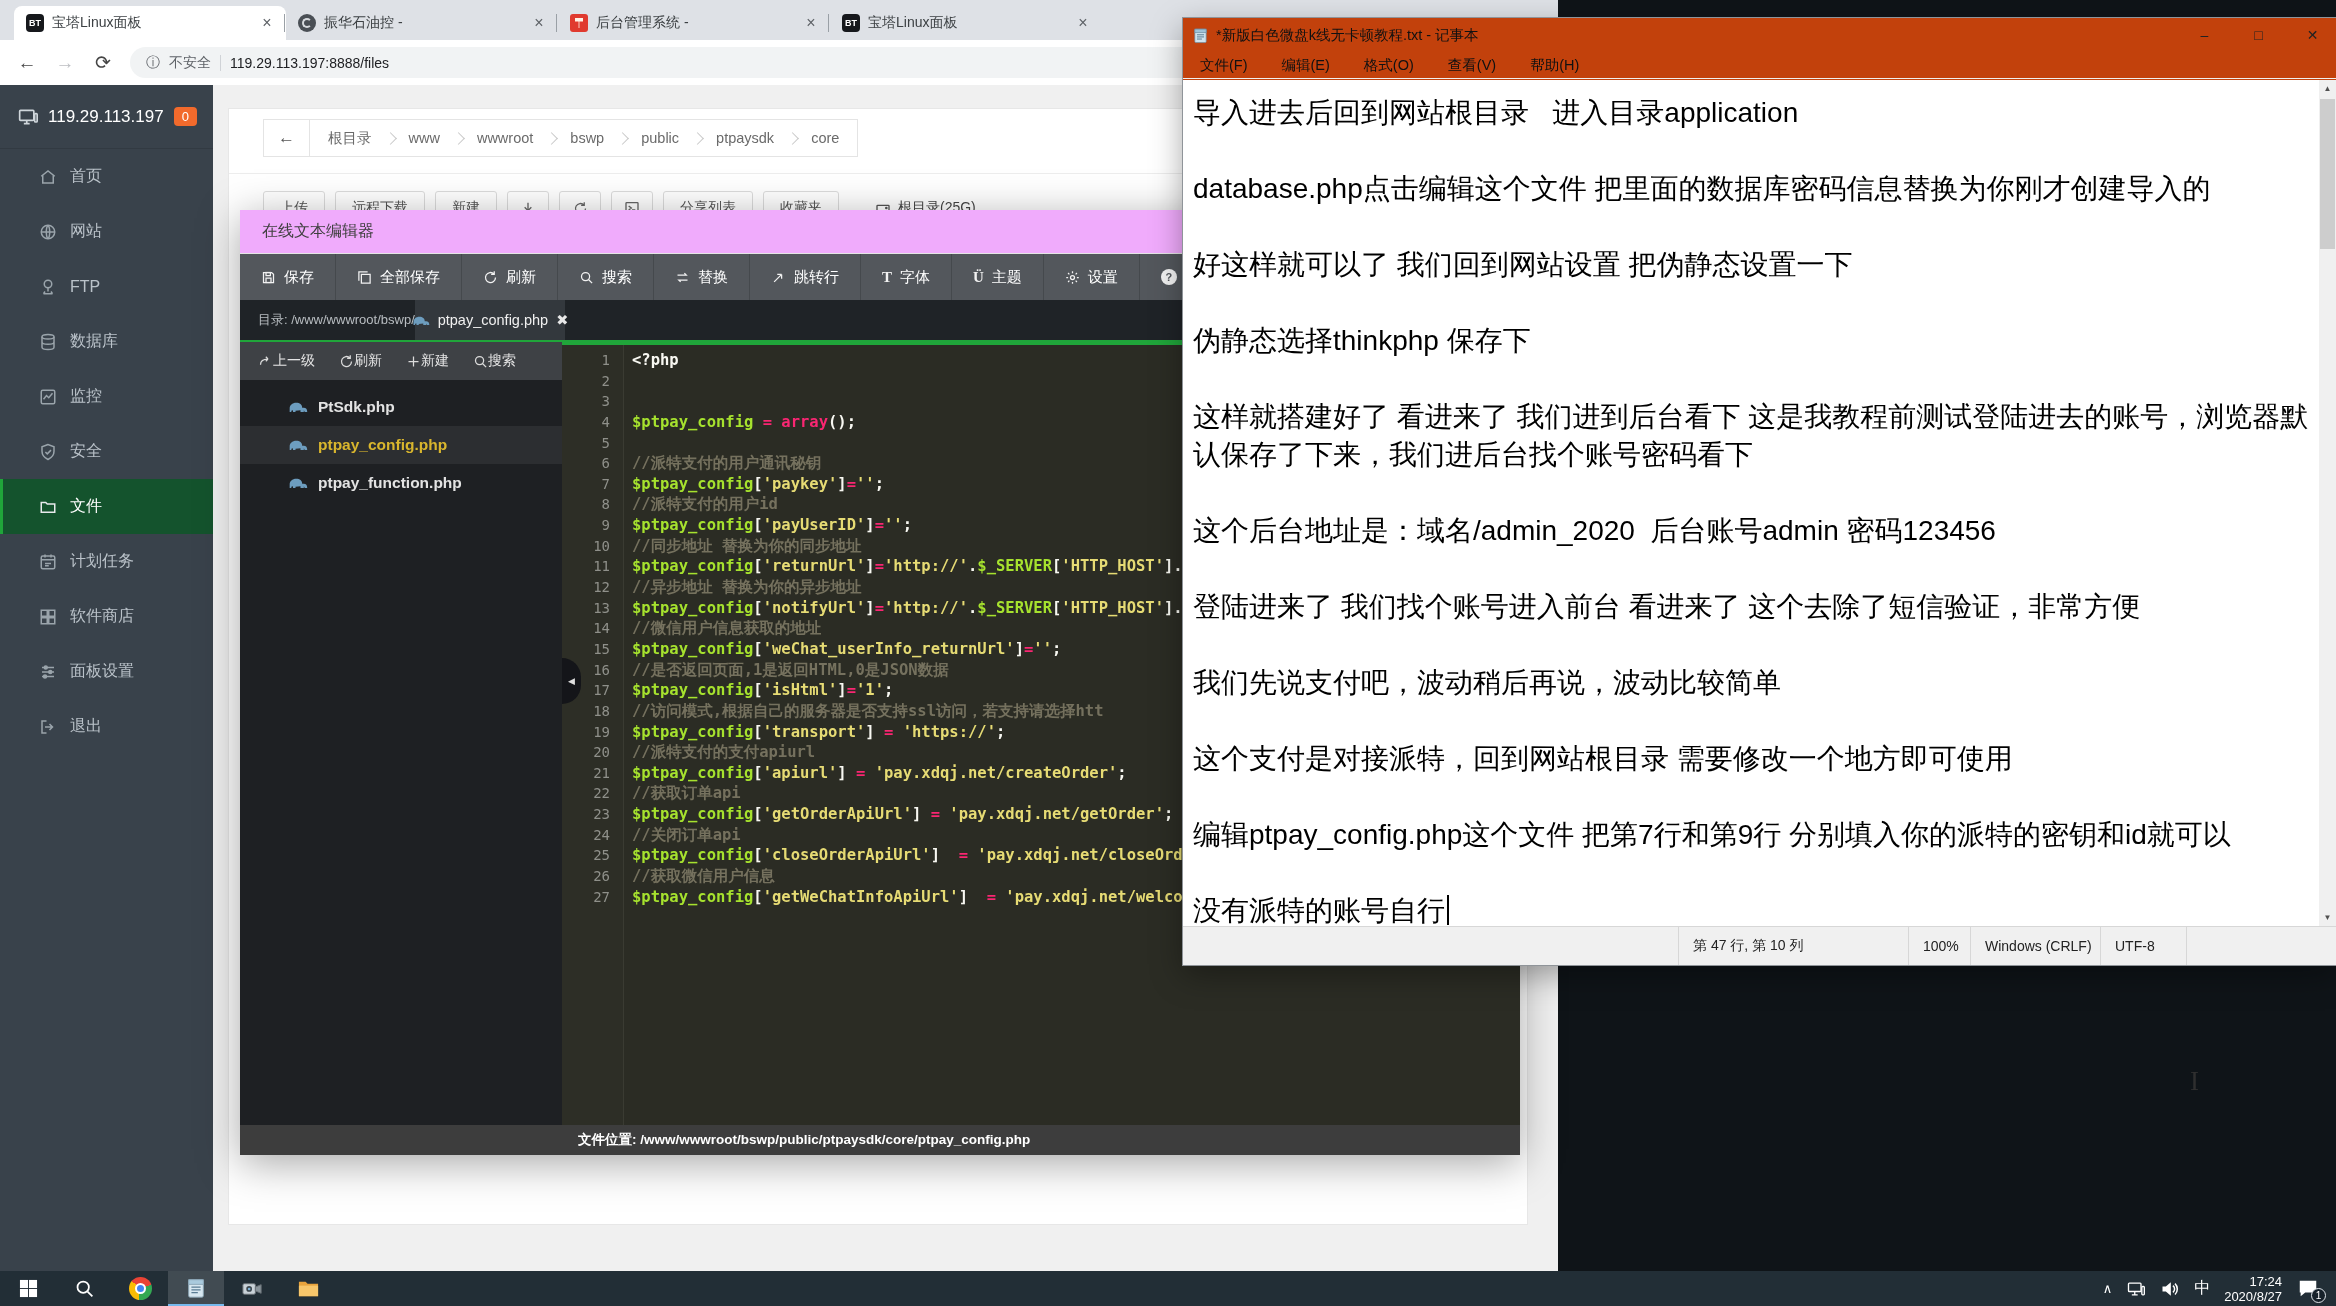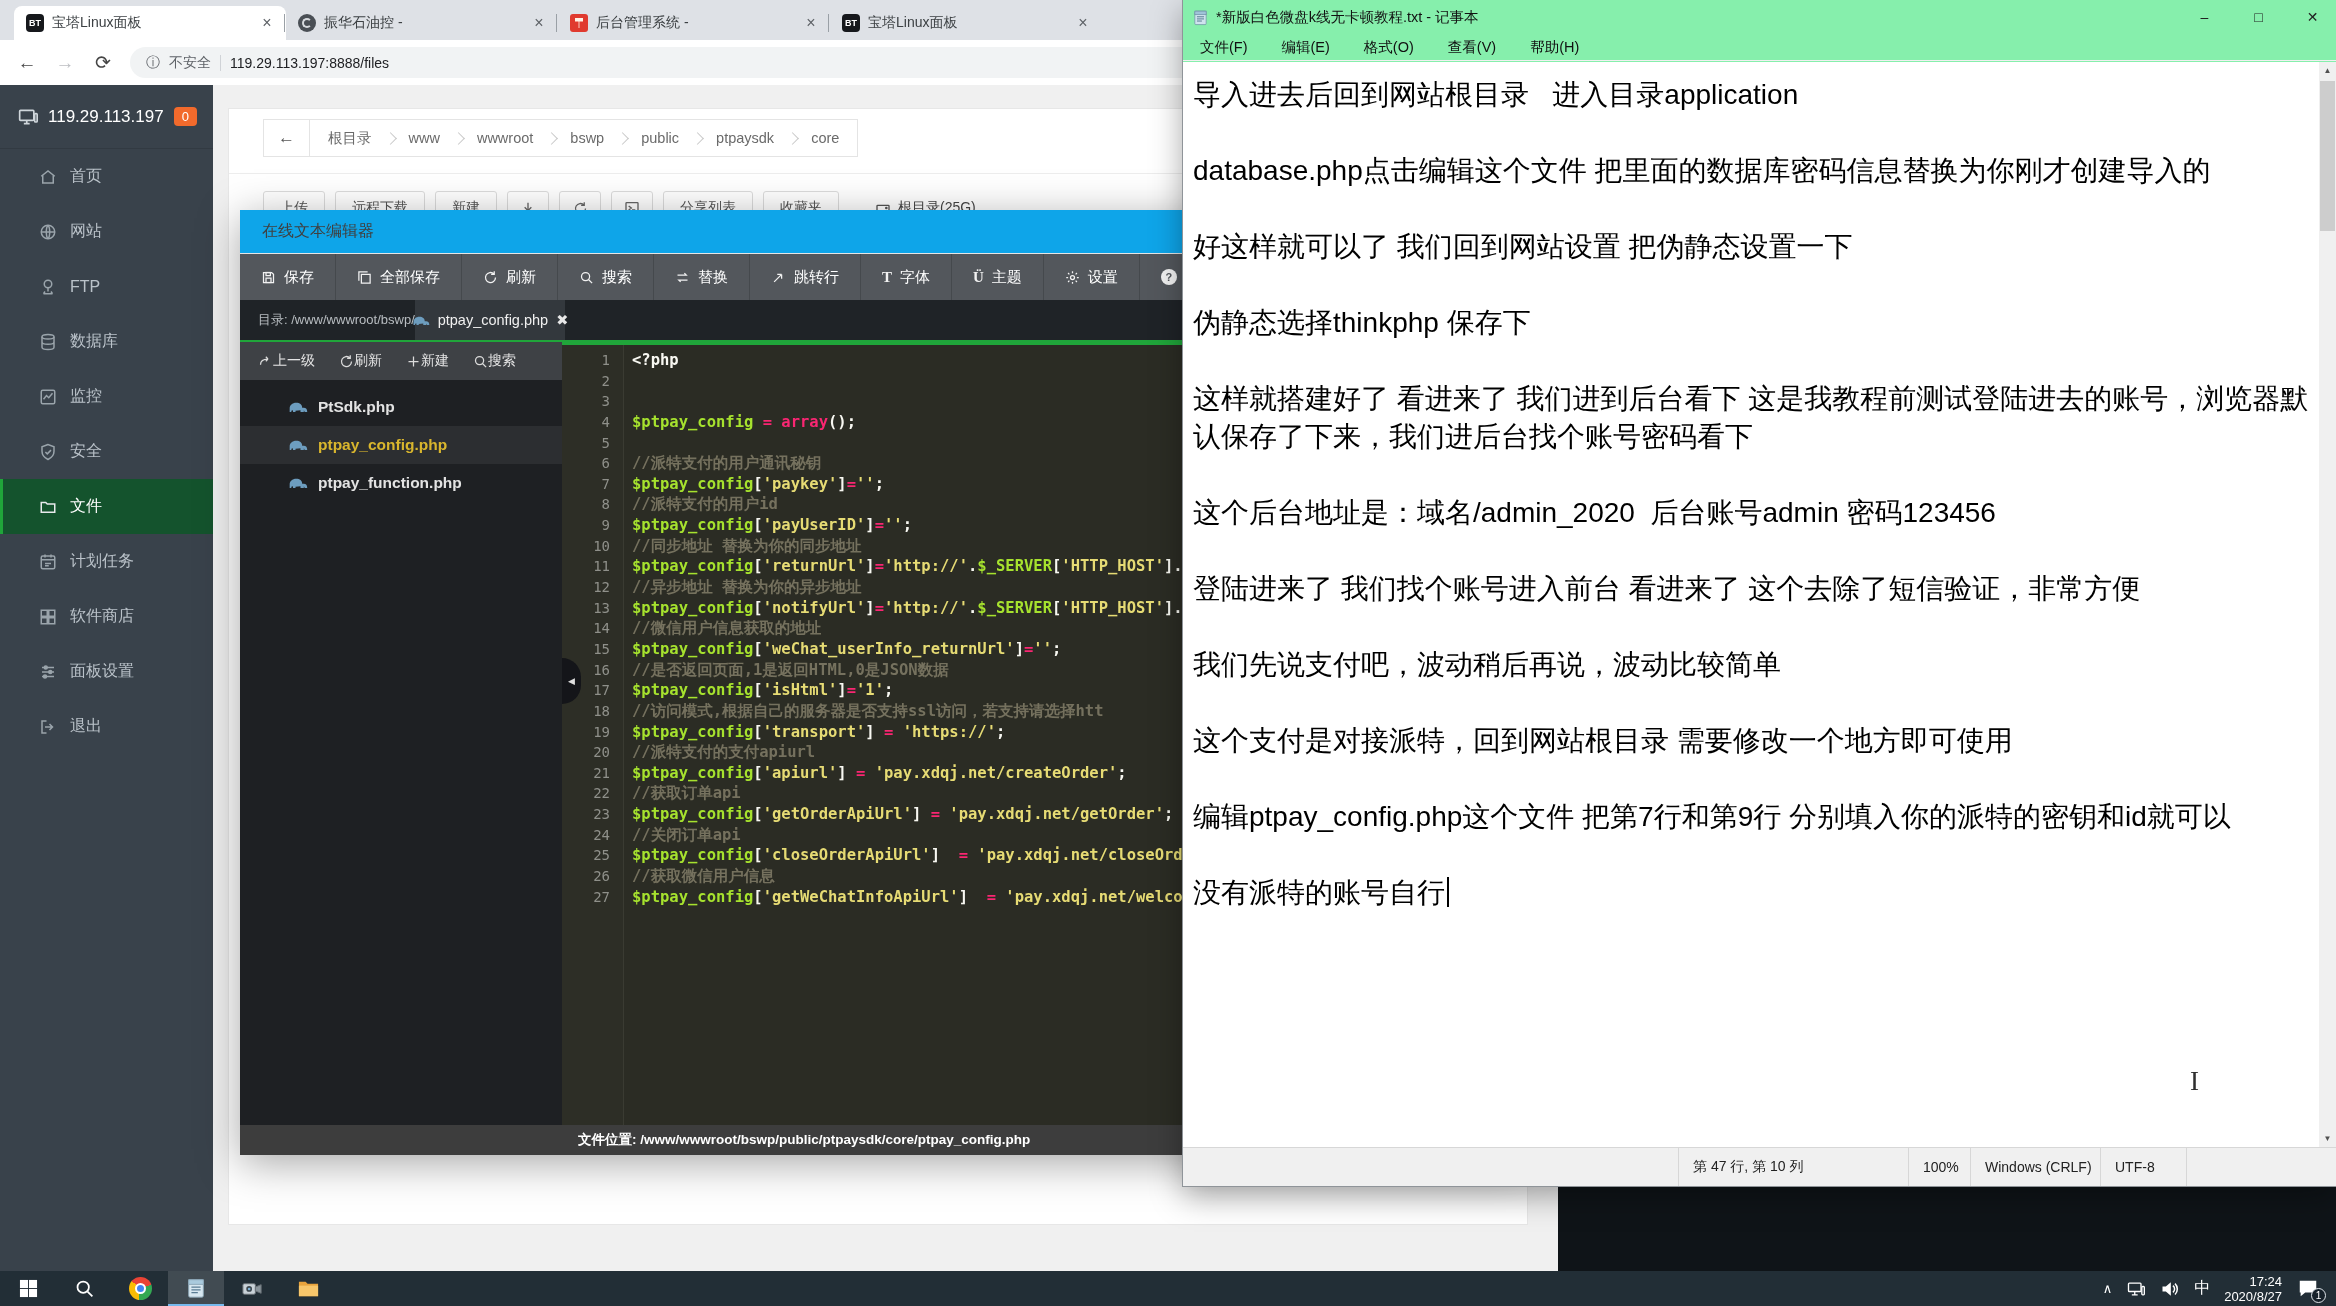--- a/index.html
+++ b/index.html
@@ -59,21 +59,21 @@
   .fbtn { height:34px; background:#fff; border:1px solid #dcdcdc; border-radius:3px; color:#555;
           font-size:14px; display:flex; align-items:center; gap:6px; padding:0 16px; }
   .fbtn.icon-only { width:42px; padding:0; justify-content:center; color:#666; }
   .disk { display:flex; align-items:center; gap:7px; margin-left:26px; color:#444; font-size:14px; }
   .page-foot { position:absolute; left:228px; top:1237px; width:1300px; text-align:center;
                color:#9a9a9a; font-size:14px;margin-top:44px; }
 
   
   .modal { position:absolute; left:240px; top:210px; width:1280px; height:945px; background:#fff;
            box-shadow:0 8px 40px rgba(0,0,0,.35); }
-  .m-head { height:44px; background:#0ea5e9; border-bottom:1px solid #e5e5e5; display:flex;
+  .m-head { height:44px; background:#f0abfc; border-bottom:1px solid #e5e5e5; display:flex;
             align-items:center; padding:0 22px; font-size:16px; color:#404040; }
   .m-toolbar { height:46px; background:#53575c; display:flex; }
   .m-btn { display:flex; align-items:center; gap:8px; padding:0 21px; color:#fff; font-size:15px;
            border-right:1px solid #45494d; }
   .m-btn .icon { color:#f2f2f2; }
   .txt-ic { font-size:15px; font-weight:bold; font-family:"Liberation Serif","DejaVu Serif",serif; }
   .help-ic { width:16px; height:16px; border-radius:50%; background:#f2f2f2; color:#53575c;
              font-size:11px; font-weight:bold; display:flex; align-items:center; justify-content:center; }
   .m-tabrow { height:42px; background:#1f2327; display:flex; align-items:stretch; border-bottom:2px solid var(--green); }
   .dirlabel { width:175px; display:flex; align-items:center; padding-left:18px; color:#b9bec2;
@@ -100,21 +100,21 @@
            font-family:"DejaVu Sans Mono",monospace; color:#f8f8f2; }
   .tk-p { color:#f8f8f2; } .tk-v { color:var(--code-var); } .tk-o { color:var(--code-op); }
   .tk-s { color:var(--code-str); } .tk-c { color:var(--code-com); }
   .collapse-tab { position:absolute; left:322px; top:316px; width:19px; height:46px; background:#141519;
                   border-radius:0 23px 23px 0; color:#e0e0e0; font-size:9px; display:flex;
                   align-items:center; justify-content:center; z-index:3; }
   .m-foot { position:absolute; left:0; right:0; bottom:0; height:30px; background:#3d3d3d; color:#fff;
             font-size:13.5px; font-weight:bold; line-height:30px; padding-left:338px; white-space:nowrap; }
 
   
-  .notepad { position:absolute; left:1183px; top:0; width:1153px; height:1186px; background:#86efac;
+  .notepad { position:absolute; left:1183px; top:18px; width:1153px; height:947px; background:#c2410c;
              box-shadow:0 0 0 1px #8f9499, 0 10px 30px rgba(0,0,0,.35); }
   .np-title { height:34px; display:flex; align-items:center; padding-left:9px; gap:7px; }
   .np-title-text { flex:1; font-size:14.5px; color:#111; white-space:nowrap; overflow:hidden; }
   .np-btn { width:47px; height:34px; display:flex; align-items:center; justify-content:center;
             font-size:14px; color:#222; }
   .np-menu { height:27px; display:flex; align-items:center; border-bottom:1px solid #f0f0f0; }
   .np-menu-item { padding:0 17px; font-size:14.5px; color:#111; }
   .np-text { position:absolute; top:62px; left:0; right:17px; bottom:39px; background:#fff;
              padding:14px 6px 0 10px; overflow:hidden; }
   .np-text p { font-size:28px; line-height:38px; color:#000; margin-bottom:38px; white-space:pre-wrap; }

